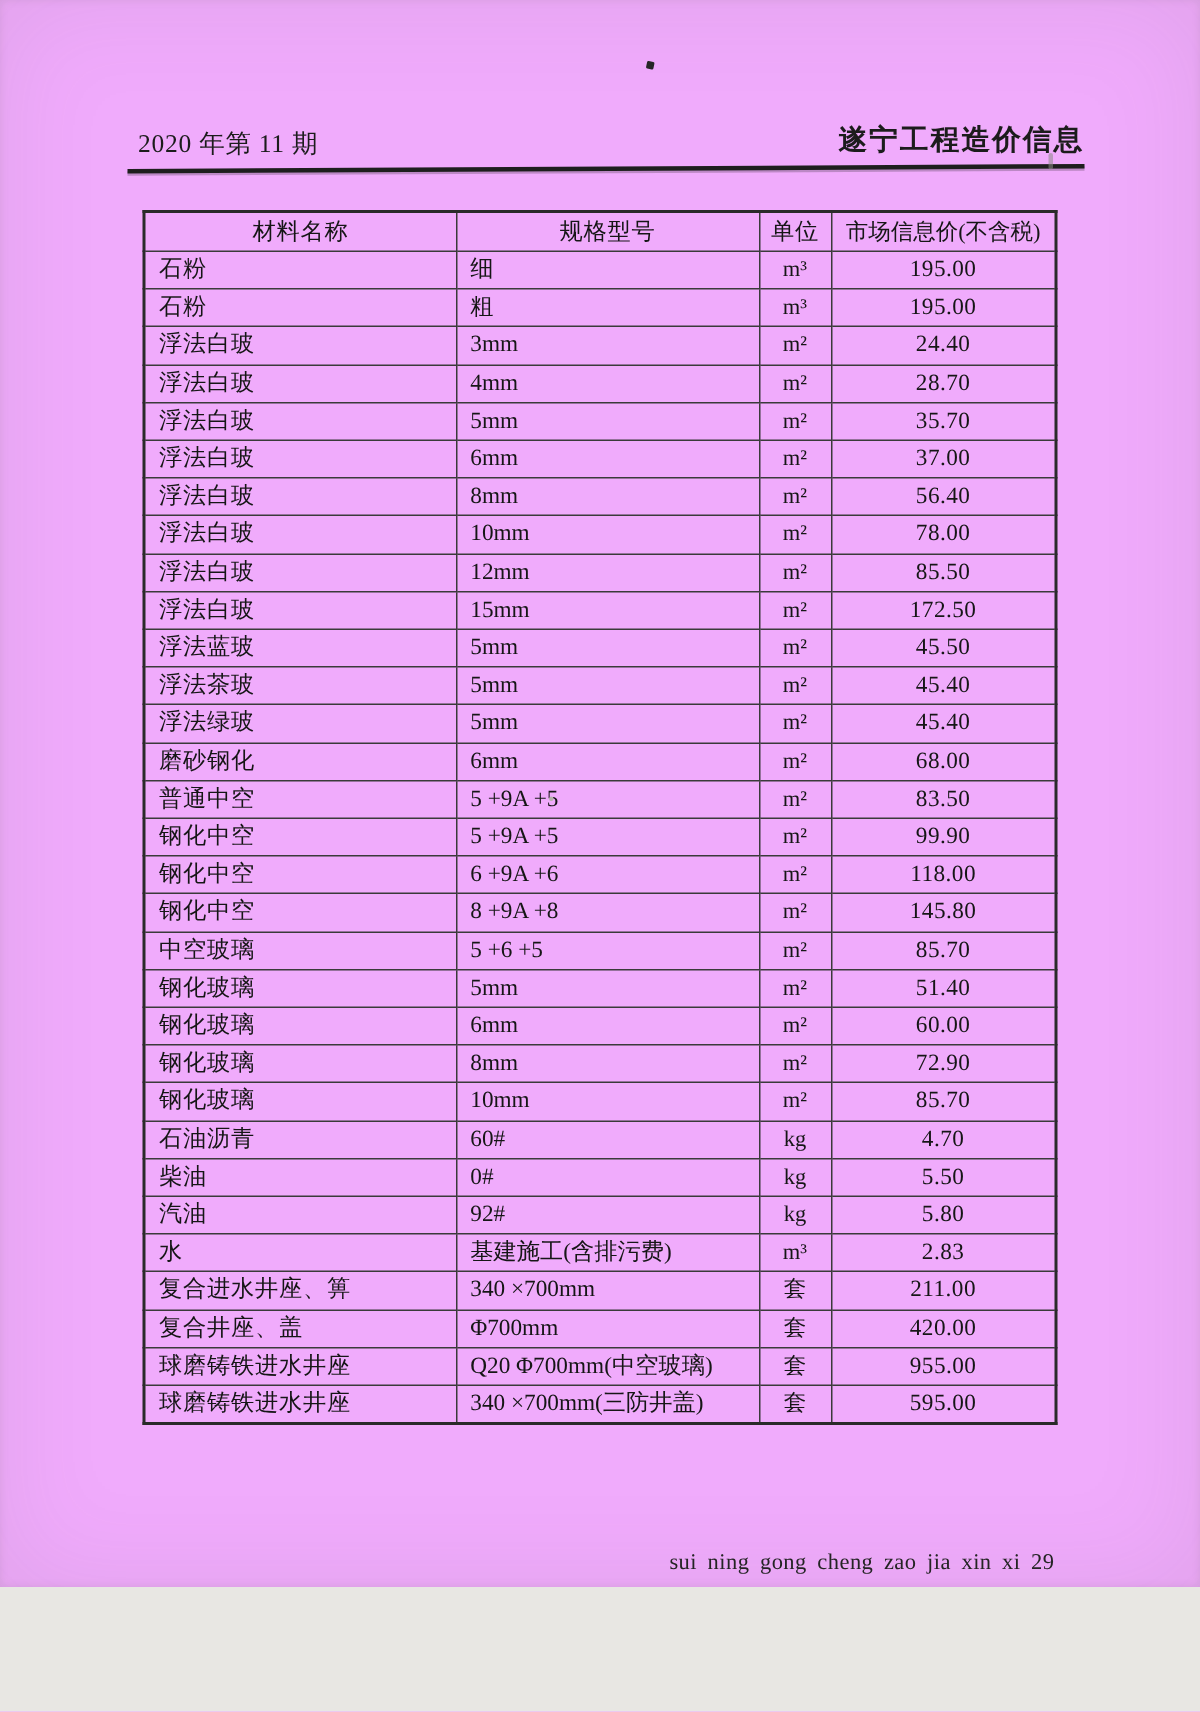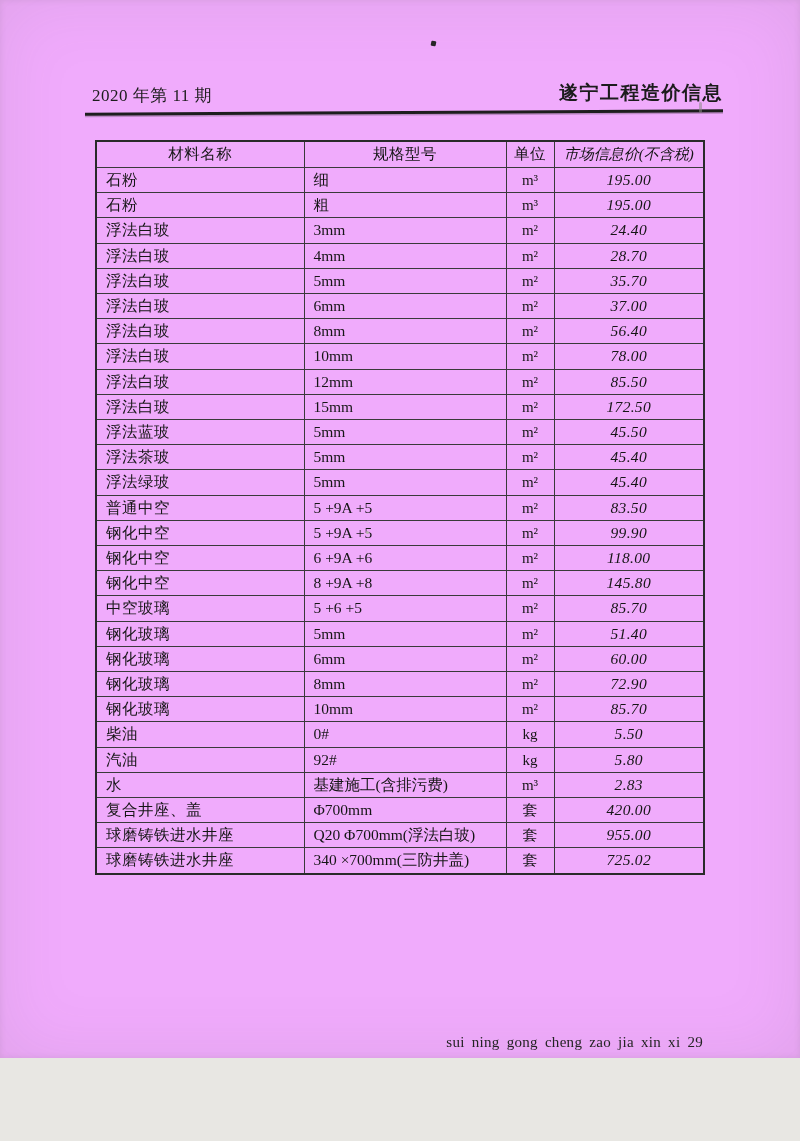--- a/index.html
+++ b/index.html
@@ -38,21 +38,21 @@
   .price th,.price td{
     border:1.4px solid #3a3a3a;
     padding:0;overflow:hidden;white-space:nowrap;
     font-weight:400;
   }
   .price th{height:25px;text-align:center;font-size:15.5px;letter-spacing:.5px;}
   .price td{height:24.2px;line-height:24.2px;}
   .price .c0{width:208px;}
   .price .c1{width:202px;}
   .price .c2{width:48px;margin-left:32px;}
-  .price .c3{width:150px;font-style:italic;}
+  .price .c3{width:150px;}
   .price td.c0{text-align:left;padding-left:9px;letter-spacing:.5px;}
   .price td.c1{text-align:left;padding-left:9px;}
   .price td.c2{text-align:center;font-size:15px;}
   .price td.c3{text-align:center;letter-spacing:.3px;}
   .price th.c3{letter-spacing:0;font-size:15px;}
   
   .folio{
     position:absolute;top:1034px;left:85px;width:618px;
     text-align:right;font-size:15px;word-spacing:3px;letter-spacing:.3px;
     color:#242424;white-space:nowrap;font-family:Liberation Serif, serif;
@@ -159,20 +159,26 @@
           <td class="c2">m²</td>
           <td class="c3">45.40</td>
         </tr>
         <tr>
           <td class="c0">浮法绿玻</td>
           <td class="c1">5mm</td>
           <td class="c2">m²</td>
           <td class="c3">45.40</td>
         </tr>
         <tr>
+          <td class="c0">磨砂钢化</td>
+          <td class="c1">6mm</td>
+          <td class="c2">m²</td>
+          <td class="c3">68.00</td>
+        </tr>
+        <tr>
           <td class="c0">普通中空</td>
           <td class="c1">5 +9A +5</td>
           <td class="c2">m²</td>
           <td class="c3">83.50</td>
         </tr>
         <tr>
           <td class="c0">钢化中空</td>
           <td class="c1">5 +9A +5</td>
           <td class="c2">m²</td>
           <td class="c3">99.90</td>
@@ -211,56 +217,68 @@
           <td class="c0">钢化玻璃</td>
           <td class="c1">8mm</td>
           <td class="c2">m²</td>
           <td class="c3">72.90</td>
         </tr>
         <tr>
           <td class="c0">钢化玻璃</td>
           <td class="c1">10mm</td>
           <td class="c2">m²</td>
           <td class="c3">85.70</td>
+        </tr>
+        <tr>
+          <td class="c0">石油沥青</td>
+          <td class="c1">60#</td>
+          <td class="c2">kg</td>
+          <td class="c3">4.70</td>
         </tr>
         <tr>
           <td class="c0">柴油</td>
           <td class="c1">0#</td>
           <td class="c2">kg</td>
           <td class="c3">5.50</td>
         </tr>
         <tr>
           <td class="c0">汽油</td>
           <td class="c1">92#</td>
           <td class="c2">kg</td>
           <td class="c3">5.80</td>
         </tr>
         <tr>
           <td class="c0">水</td>
           <td class="c1">基建施工(含排污费)</td>
           <td class="c2">m³</td>
           <td class="c3">2.83</td>
         </tr>
         <tr>
+          <td class="c0">复合进水井座、箅</td>
+          <td class="c1">340 ×700mm</td>
+          <td class="c2">套</td>
+          <td class="c3">211.00</td>
+        </tr>
+        <tr>
           <td class="c0">复合井座、盖</td>
           <td class="c1">Φ700mm</td>
           <td class="c2">套</td>
           <td class="c3">420.00</td>
         </tr>
         <tr>
           <td class="c0">球磨铸铁进水井座</td>
-          <td class="c1">Q20 Φ700mm(浮法白玻)</td>
+          <td class="c1">Q20 Φ700mm(中空玻璃)</td>
           <td class="c2">套</td>
           <td class="c3">955.00</td>
         </tr>
         <tr>
           <td class="c0">球磨铸铁进水井座</td>
           <td class="c1">340 ×700mm(三防井盖)</td>
           <td class="c2">套</td>
-          <td class="c3">725.02</td>
+          <td class="c3">595.00</td>
         </tr>
       </tbody>
   </table>
 
   <div class="folio">sui ning gong cheng zao jia xin xi 29</div>
 
   <div class="speck-a"></div>
   <div class="speck-b"></div>
   <div class="speck-c"></div>
 </div>

